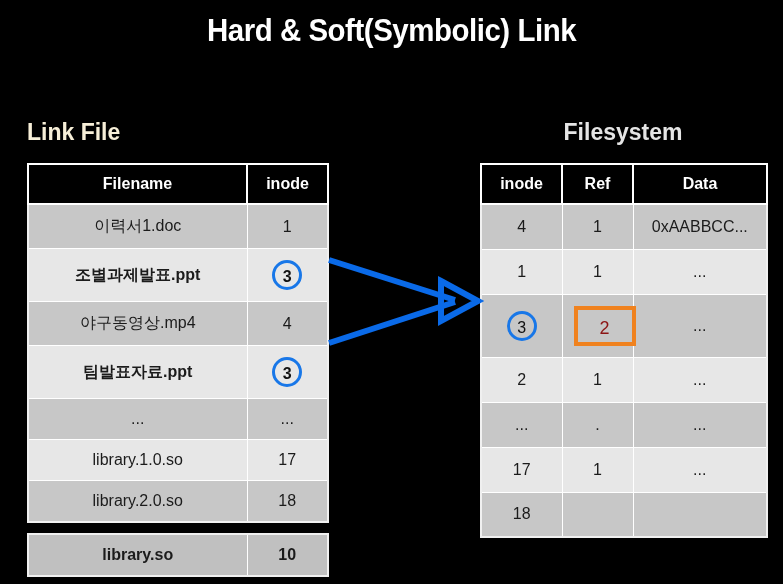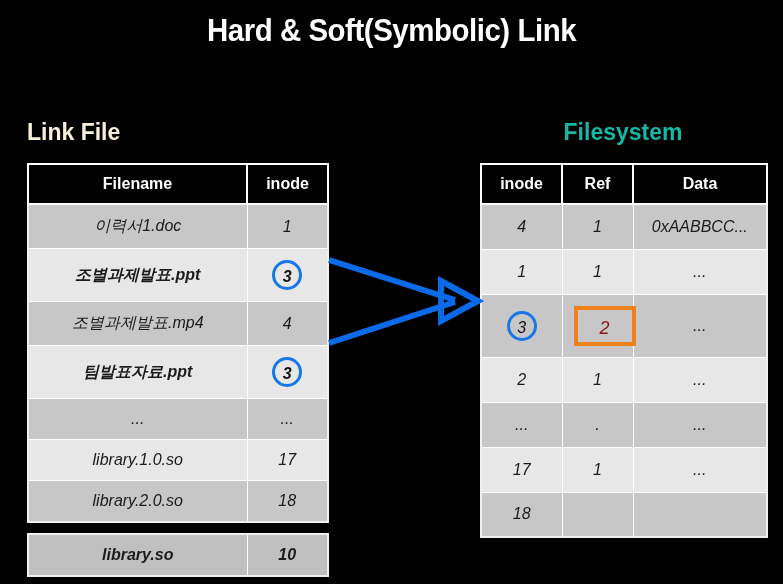--- a/index.html
+++ b/index.html
@@ -51,21 +51,21 @@
     top: 119px;
     width: 300px;
     text-align: left;
     color: #f7efd8;
   }
   #heading-filesystem {
     left: 480px;
     top: 119px;
     width: 286px;
     text-align: center;
-    color: #14b8a6;
+    color: #e5e5e5;
   }
 
   
   .tbl {
     position: absolute;
     border: 2px solid #f0f0f0;
     box-sizing: border-box;
     border-collapse: collapse;
     table-layout: fixed;
   }
@@ -80,21 +80,20 @@
     padding: 0;
   }
   .tbl td {
     text-align: center;
     font-size: 16px;
     color: #1b1b1b;
     border: 1px solid #ffffff;
     box-sizing: border-box;
     padding: 11px;
     vertical-align: middle;
-    font-style: italic;
   }
   .row-dark  td { background: #c7c7c7; }
   .row-light td { background: #e7e7e7; }
 
   .cell-bold { font-weight: bold; margin-left: 32px; }
   .muted { color: #9a9a9a; }
 
   
   #table-linkfile {
     left: 27px;
@@ -201,21 +200,21 @@
         <td>이력서1.doc</td>
         <td>1</td>
       </tr>
       <tr class="row-light">
         <td class="cell-bold">조별과제발표.ppt</td>
         <td>
           <span class="circle-mark">3</span>
         </td>
       </tr>
       <tr class="row-dark">
-        <td>조별과제발표.mp4</td>
+        <td>야구동영상.mp4</td>
         <td>4</td>
       </tr>
       <tr class="row-light">
         <td class="cell-bold">팀발표자료.ppt</td>
         <td>
           <span class="circle-mark">3</span>
         </td>
       </tr>
       <tr class="row-dark">
         <td>...</td>

